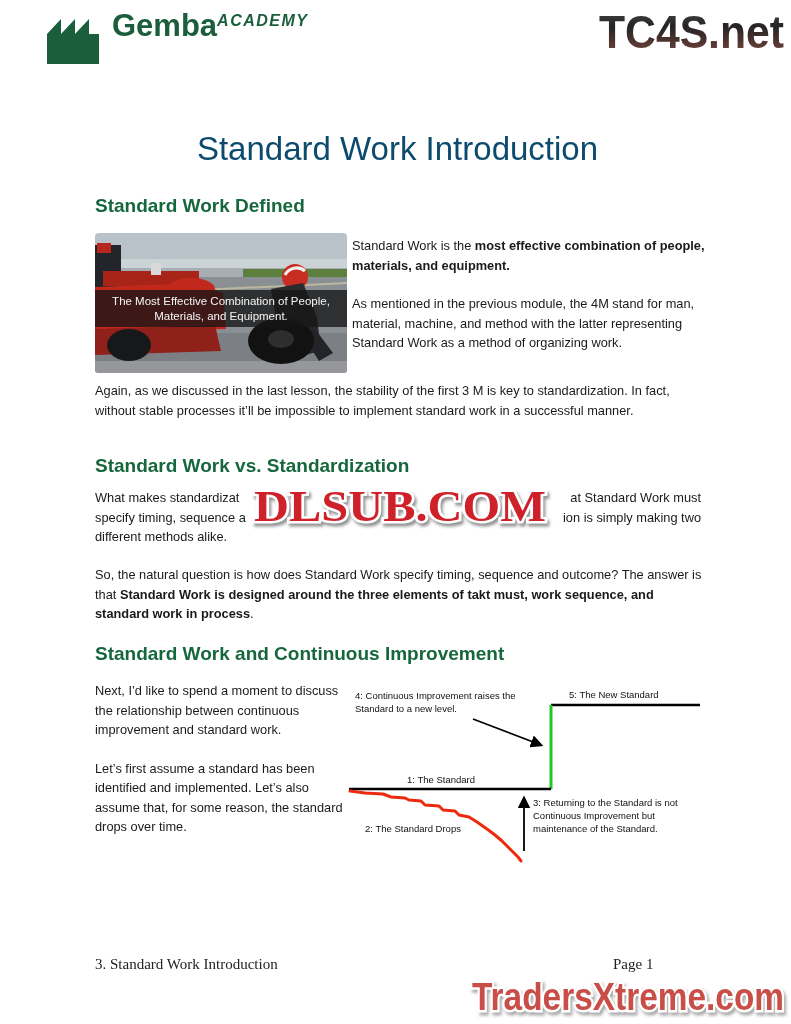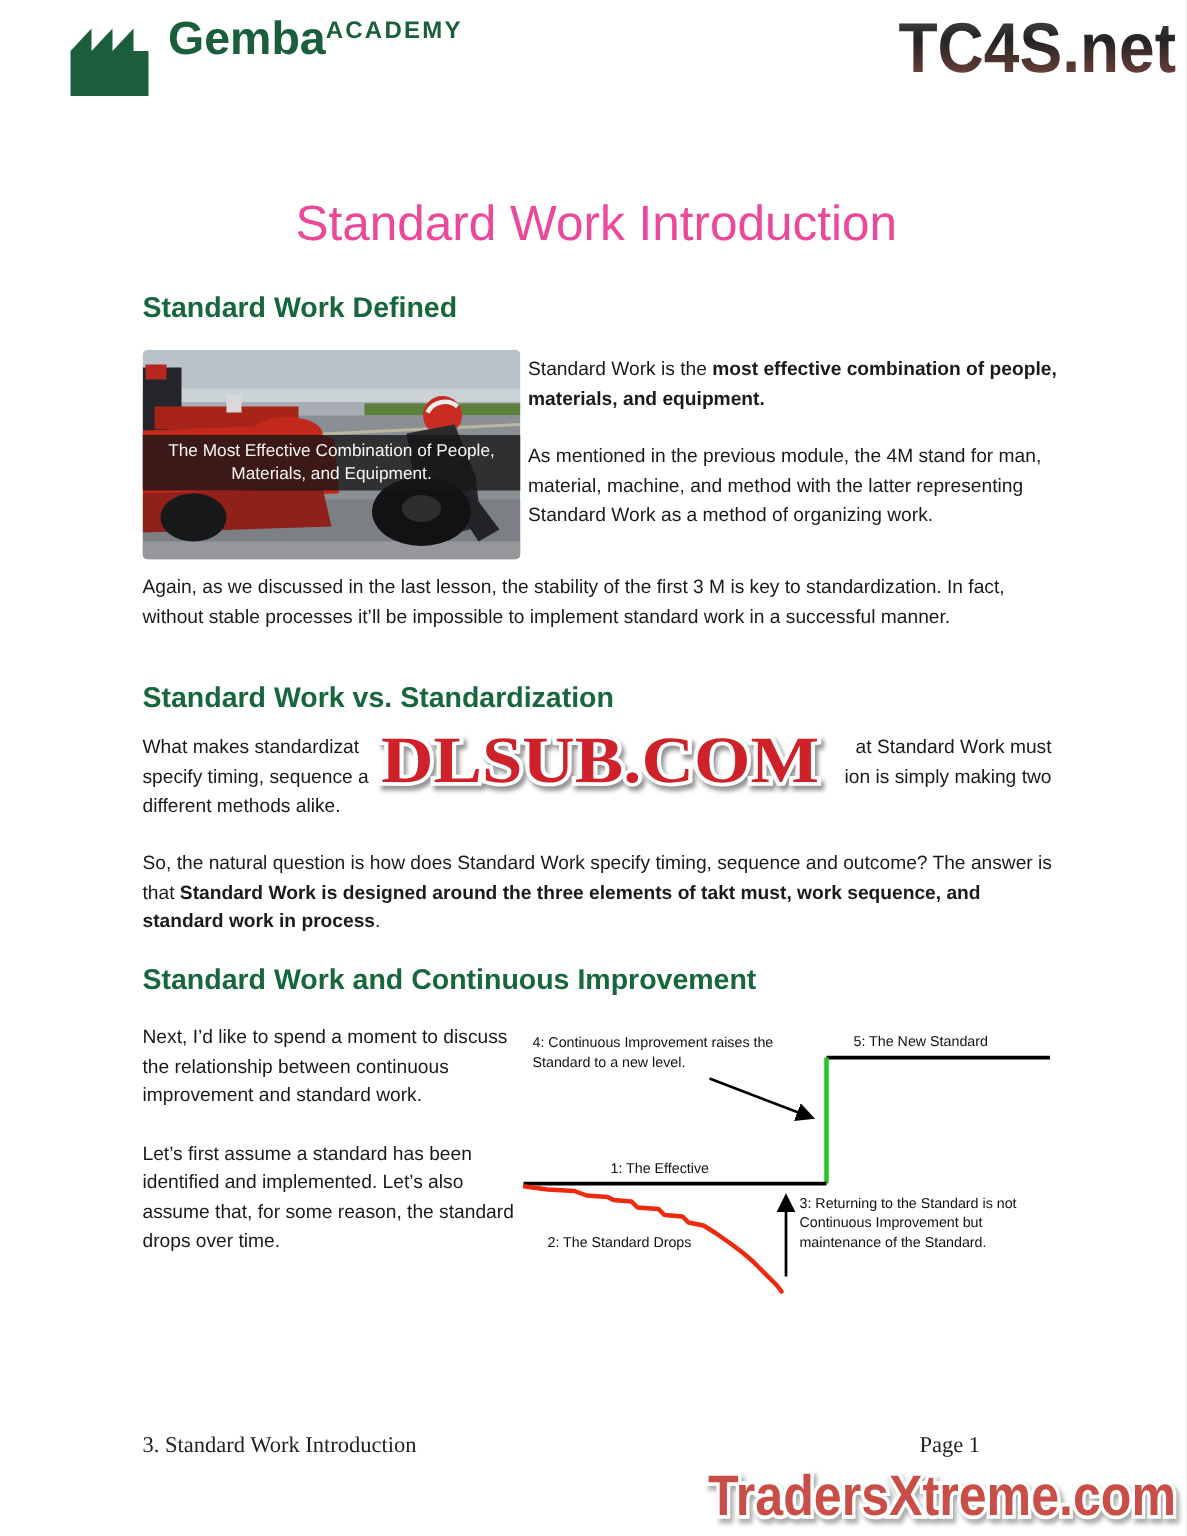--- a/index.html
+++ b/index.html
@@ -4,25 +4,25 @@
 <style>
   html,body{margin:0;padding:0;background:#e8e8e8;}
   .page{
     position:relative;width:791px;height:1024px;margin:0 auto;background:#ffffff;
     font-family:"Liberation Sans",sans-serif;color:#1a1a1a;overflow:hidden;
   }
   
   .logo{position:absolute;left:44px;top:10px;display:flex;align-items:flex-start;gap:10px;}
   .logo-text{display:flex;line-height:1;}
   .logo-name{font-size:31px;font-weight:bold;color:#1b5e3b;letter-spacing:0;}
-  .logo-sub{font-size:16px;font-weight:bold;color:#1b5e3b;letter-spacing:1.5px;margin-top:3px;}
+  .logo-sub{font-size:16px;font-weight:bold;color:#1b5e3b;letter-spacing:1.5px;margin-top:3px;font-style:italic;}
   .wm-top{position:absolute;right:3px;top:4px;}
   
   .doc-title{position:absolute;left:95px;top:130px;width:605px;text-align:center;
-    font-size:33px;font-weight:400;color:#ec4899;margin:0;}
+    font-size:33px;font-weight:400;color:#0c4a6e;margin:0;}
   .sec-head{position:absolute;left:95px;font-size:19px;font-weight:bold;color:#17673d;margin:0;}
   
   .body-text{font-size:12.8px;line-height:19.5px;color:#1a1a1a;}
   .full{position:absolute;left:95px;width:610px;margin:0;}
   .b{font-weight:bold;}
   
   .photo{position:absolute;left:95px;top:233px;width:252px;height:140px;border-radius:4px;
     overflow:hidden;}
   .photo svg{display:block;}
   .photo-caption{position:absolute;left:0;top:57px;width:252px;height:37px;
@@ -160,21 +160,21 @@
       <line x1="2" y1="106" x2="204" y2="106" stroke="#000" stroke-width="2.5"></line>
 
       <polyline points="3,108 18,110 36,111 44,114 58,115 62,117 74,118 78,122 92,123 96,127 108,128 112,132 122,134 130,139 140,146 148,152 155,158 161,164 166,169 171,174 174,178" fill="none" stroke="#ee2a0e" stroke-width="3" stroke-linejoin="round" stroke-linecap="round"></polyline>
 
       <line x1="177" y1="168" x2="177" y2="115" stroke="#000" stroke-width="1.8" marker-end="url(#arr)"></line>
 
       <line x1="126" y1="36" x2="194" y2="62" stroke="#000" stroke-width="1.8" marker-end="url(#arr)"></line>
     </svg>
     <div class="dlabel" style="left:8px;top:6px;width:166px;">4: Continuous Improvement raises the Standard to a new level.</div>
     <div class="dlabel" style="left:222px;top:5px;">5: The New Standard</div>
-    <div class="dlabel" style="left:60px;top:90px;">1: The Effective</div>
+    <div class="dlabel" style="left:60px;top:90px;">1: The Standard</div>
     <div class="dlabel" style="left:18px;top:139px;">2: The Standard Drops</div>
     <div class="dlabel" style="left:186px;top:113px;width:162px;">3: Returning to the Standard is not Continuous Improvement but maintenance of the Standard.</div>
   </div>
 
 
   <div class="footer-left">3. Standard Work Introduction</div>
   <div class="footer-right">Page 1</div>
 
   <svg class="wm-bottom" width="325" height="52">
     <text x="162" y="38" text-anchor="middle" font-family="Liberation Sans, sans-serif" font-weight="bold" font-size="38" fill="#c94e47" stroke="#ffffff" stroke-width="5" paint-order="stroke" textLength="312" lengthAdjust="spacingAndGlyphs" style="filter: drop-shadow(2px 3px 1.5px rgba(90,90,90,0.5));">TradersXtreme.com</text>

